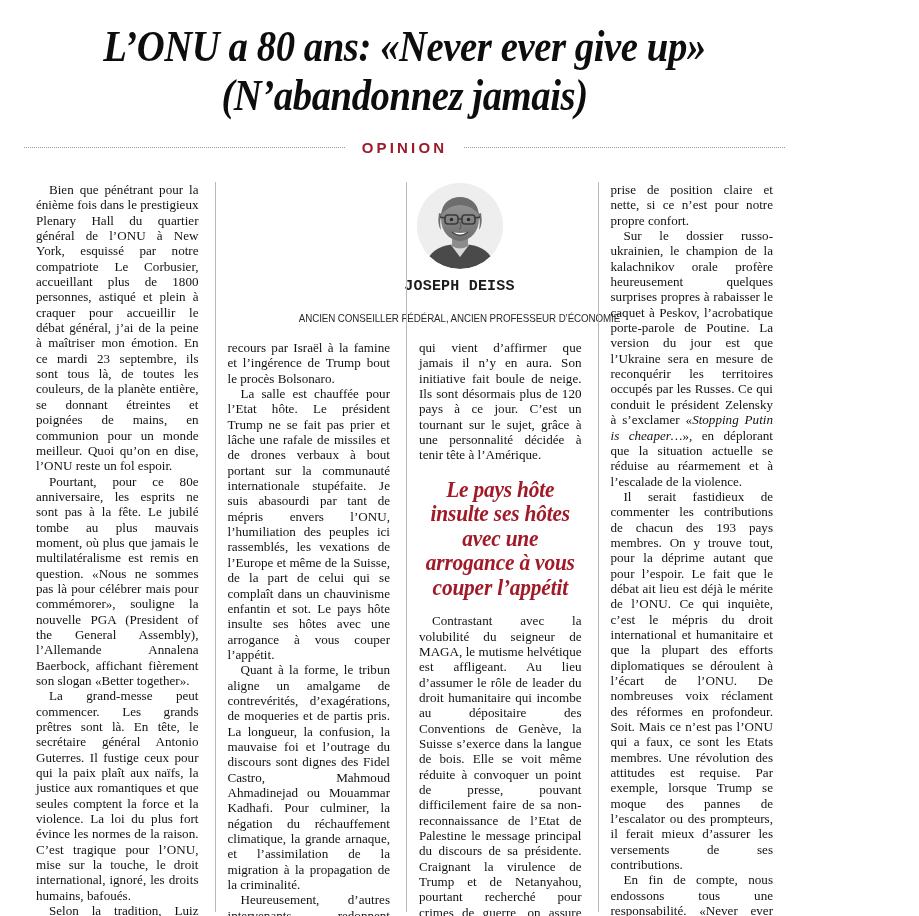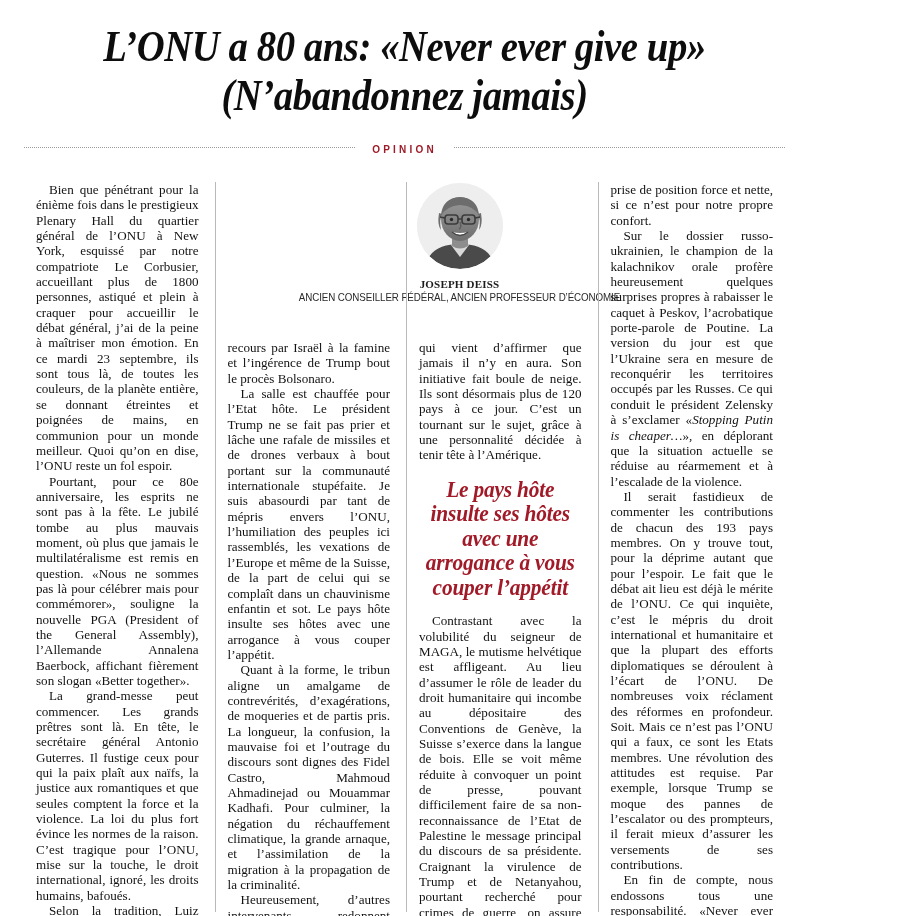--- a/index.html
+++ b/index.html
@@ -62,21 +62,21 @@
     top: 139px;
     text-align: center;
     pointer-events: none;
   }
   .kicker {
     display: inline-block;
     background: #ffffff;
     padding: 0 16px;
     font-family: "Liberation Sans", "DejaVu Sans", sans-serif;
     font-weight: 700;
-    font-size: 10px;
+    font-size: 15px;
     letter-spacing: 3.2px;
     color: #9d1b28;
   }
 
   
   .author-block {
     position: absolute;
     left: 0;
     right: 0;
     top: 183px;
@@ -87,26 +87,26 @@
     width: 86px;
     height: 86px;
     margin: 0 auto 9px auto;
     border-radius: 50%;
     background: radial-gradient(circle at 50% 42%, #f2f2f2 0%, #ececec 62%, #e4e4e4 100%);
     position: relative;
     overflow: hidden;
   }
   .avatar svg { display: block; }
   .author-name {
-    font-family: Liberation Serif, serif;
-    font-weight: 700;
-    font-size: 11px;
+    font-family: Liberation Mono, monospace;
+    font-weight: 700;
+    font-size: 15px;
     letter-spacing: 0.2px;
     color: #1b1b1b;
-    margin-bottom: 2px;
+    margin-bottom: 18px;
   }
   .author-role {
     font-family: "Liberation Sans", "DejaVu Sans", sans-serif;
     font-weight: 400;
     font-size: 10.2px;
     letter-spacing: -0.1px;
     color: #2a2a2a;
     transform: scaleX(0.96);
   }
 
@@ -242,20 +242,20 @@
     </div>
 
     <div class="col">
       <div class="spacer-author"></div>
       <p class="noindent">qui vient d’affirmer que jamais il n’y en aura. Son initiative fait boule de neige. Ils sont désormais plus de 120 pays à ce jour. C’est un tournant sur le sujet, grâce à une personnalité décidée à tenir tête à l’Amérique.</p>
       <div class="pullquote">Le pays hôte insulte ses hôtes avec une arrogance à vous couper l’appétit</div>
       <p>Contrastant avec la volubilité du seigneur de MAGA, le mutisme helvétique est affligeant. Au lieu d’assumer le rôle de leader du droit humanitaire qui incombe au dépositaire des Conventions de Genève, la Suisse s’exerce dans la langue de bois. Elle se voit même réduite à convoquer un point de presse, pouvant difficilement faire de sa non-reconnaissance de l’Etat de Palestine le message principal du discours de sa présidente. Craignant la virulence de Trump et de Netanyahou, pourtant recherché pour crimes de guerre, on assure que la reconnaissance interviendra dès qu’elle sera de nature à favoriser la paix. Impossible de savoir en quoi notre silence serait plus efficace qu’une</p>
     </div>
 
     <div class="col">
-      <p class="noindent">prise de position force et nette, si ce n’est pour notre propre confort.</p>
+      <p class="noindent">prise de position claire et nette, si ce n’est pour notre propre confort.</p>
       <p><span>Sur le dossier russo-ukrainien, le champion de la kalachnikov orale profère heureusement quelques surprises propres à rabaisser le caquet à Peskov, l’acrobatique porte-parole de Poutine. La version du jour est que l’Ukraine sera en mesure de reconquérir les territoires occupés par les Russes. Ce qui conduit le président Zelensky à s’exclamer «</span><em class="it">Stopping Putin is cheaper…</em><span>», en déplorant que la situation actuelle se réduise au réarmement et à l’escalade de la violence.</span></p>
       <p>Il serait fastidieux de commenter les contributions de chacun des 193 pays membres. On y trouve tout, pour la déprime autant que pour l’espoir. Le fait que le débat ait lieu est déjà le mérite de l’ONU. Ce qui inquiète, c’est le mépris du droit international et humanitaire et que la plupart des efforts diplomatiques se déroulent à l’écart de l’ONU. De nombreuses voix réclament des réformes en profondeur. Soit. Mais ce n’est pas l’ONU qui a faux, ce sont les Etats membres. Une révolution des attitudes est requise. Par exemple, lorsque Trump se moque des pannes de l’escalator ou des prompteurs, il ferait mieux d’assurer les versements de ses contributions.</p>
       <p><span>En fin de compte, nous endossons tous une responsabilité. «Never ever give up», le slogan du secrétaire général Guterres, nous invite à choisir entre la coopération ou la souffrance solitaire. Ce qui, dans la sagesse d’un leader africain, Julius Maada Bio, président de la Sierra Leone devient, en paraphrasant le mot d’ordre de la PGA: </span><em class="it">«In unity, we are not only better, we are stronger.»</em></p>
     </div>
 
   </div>
 </div>
 
 </body></html>

